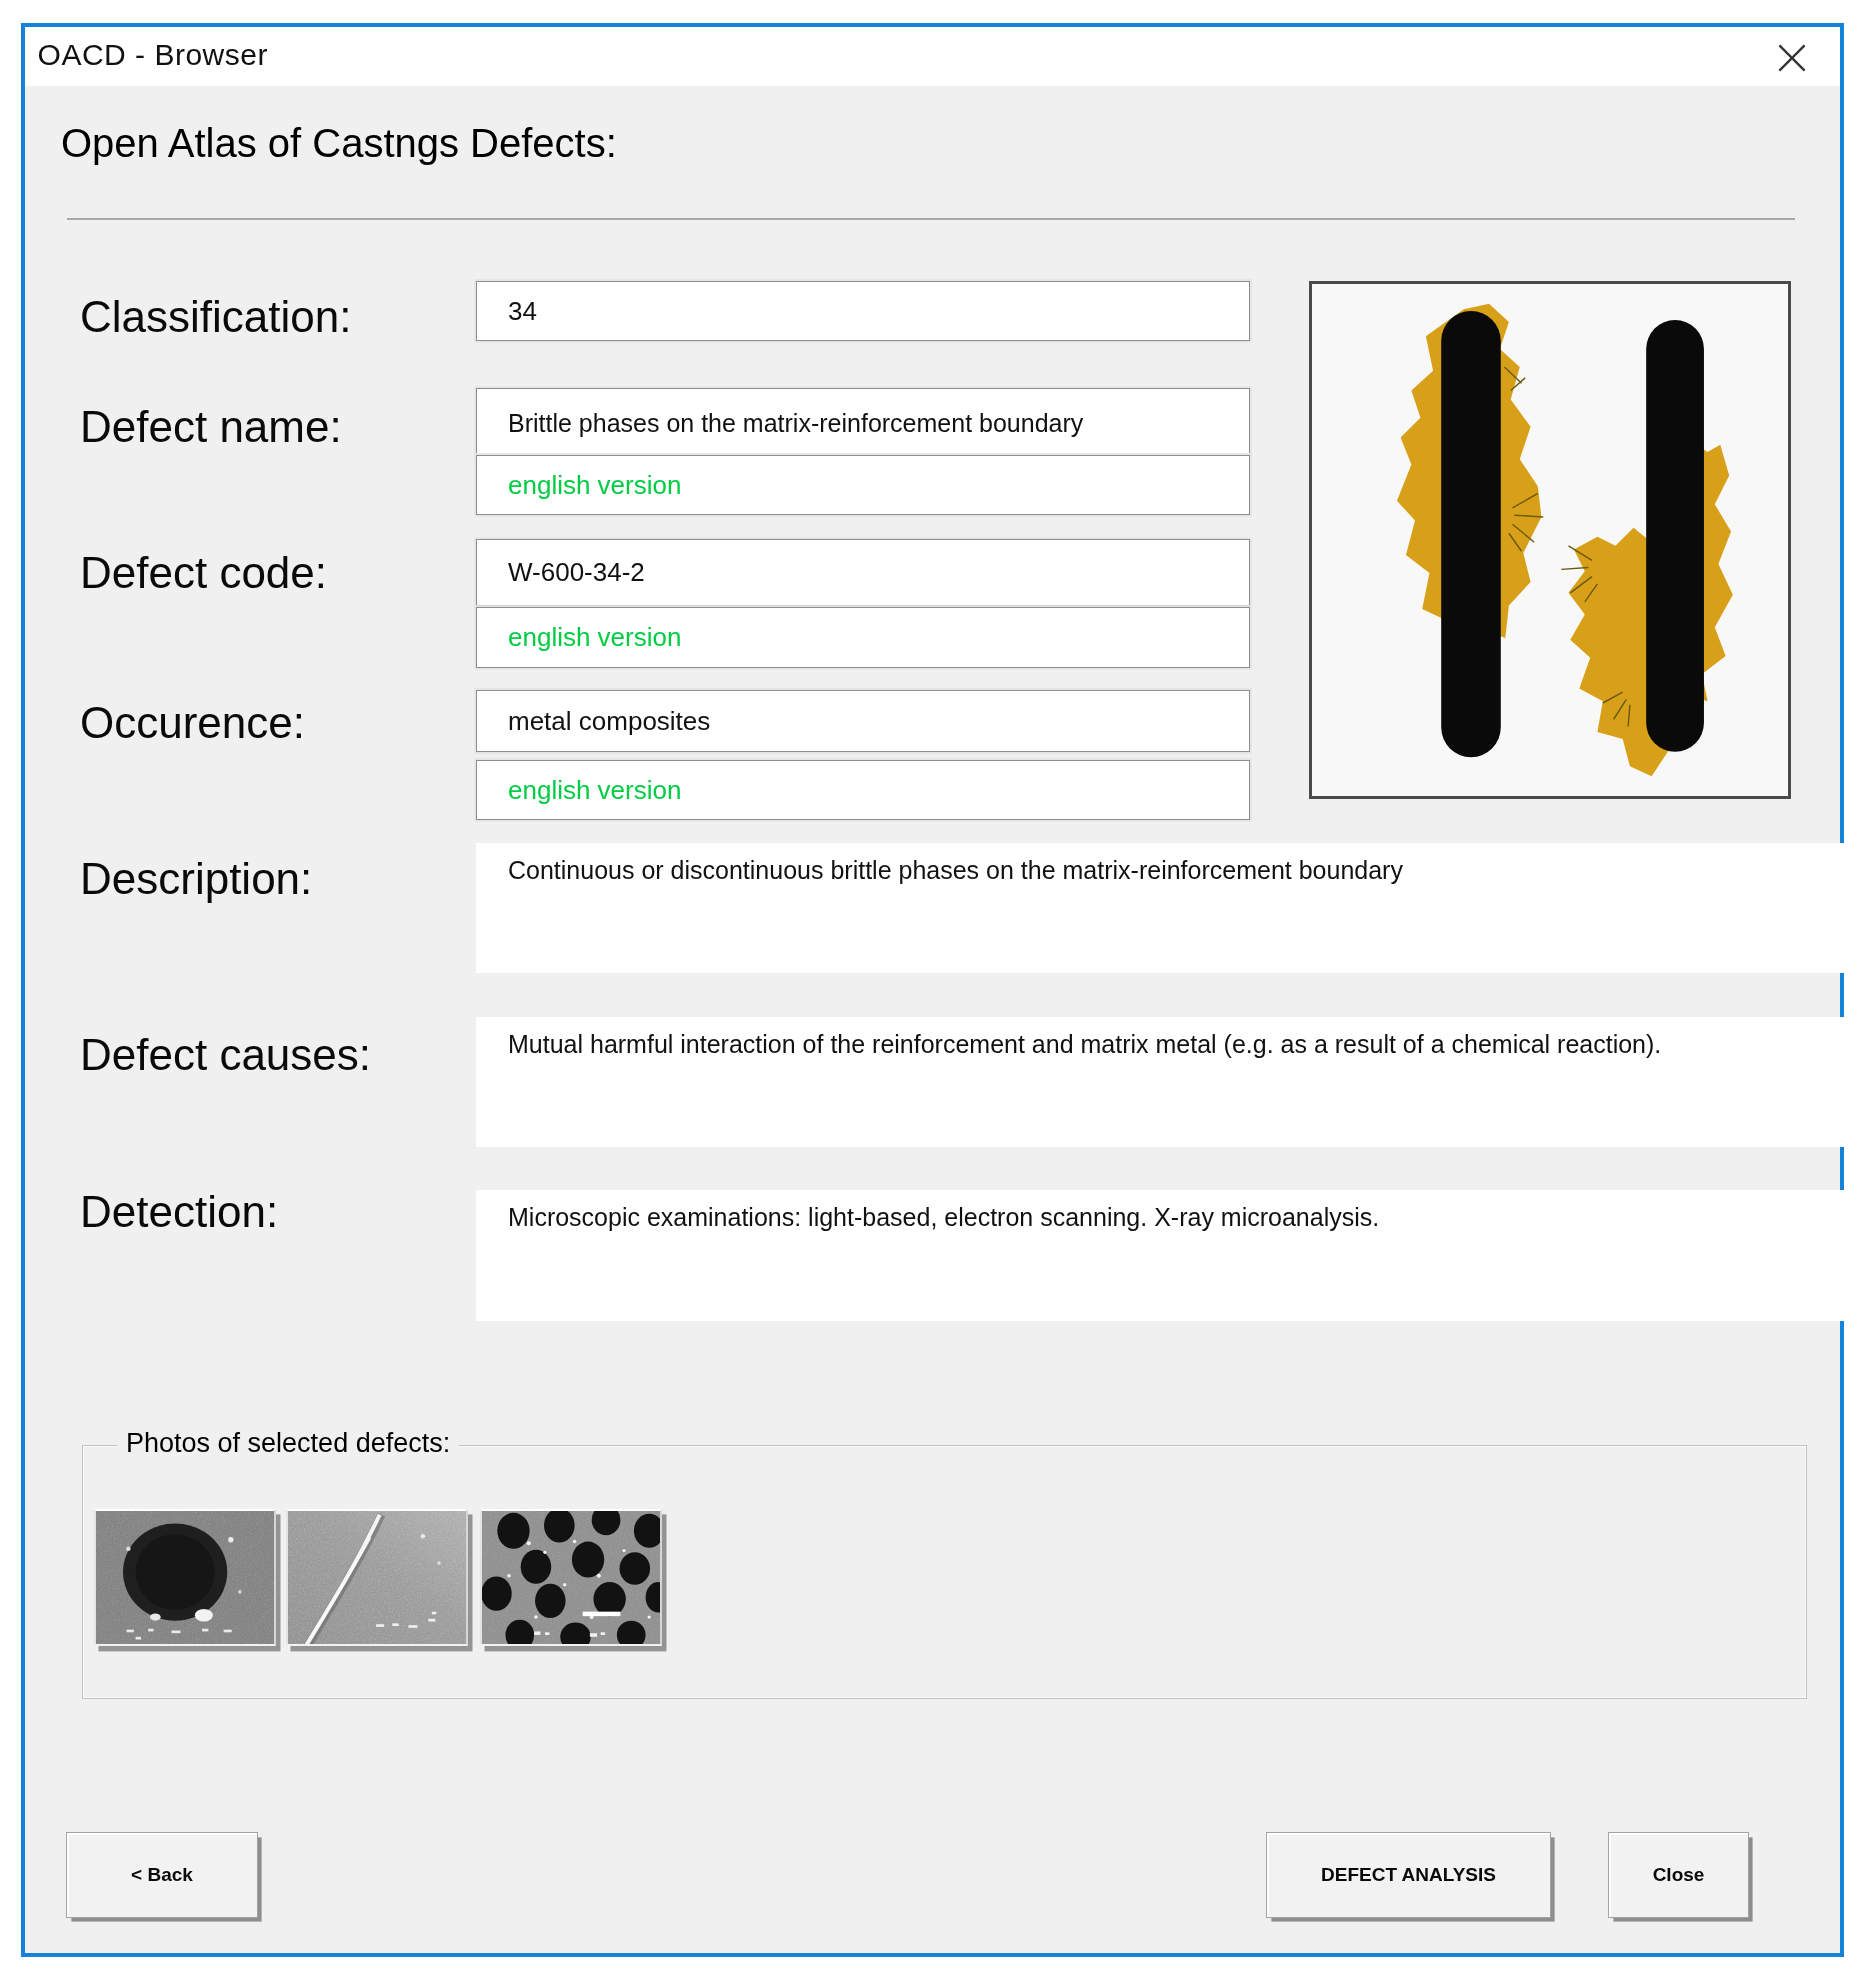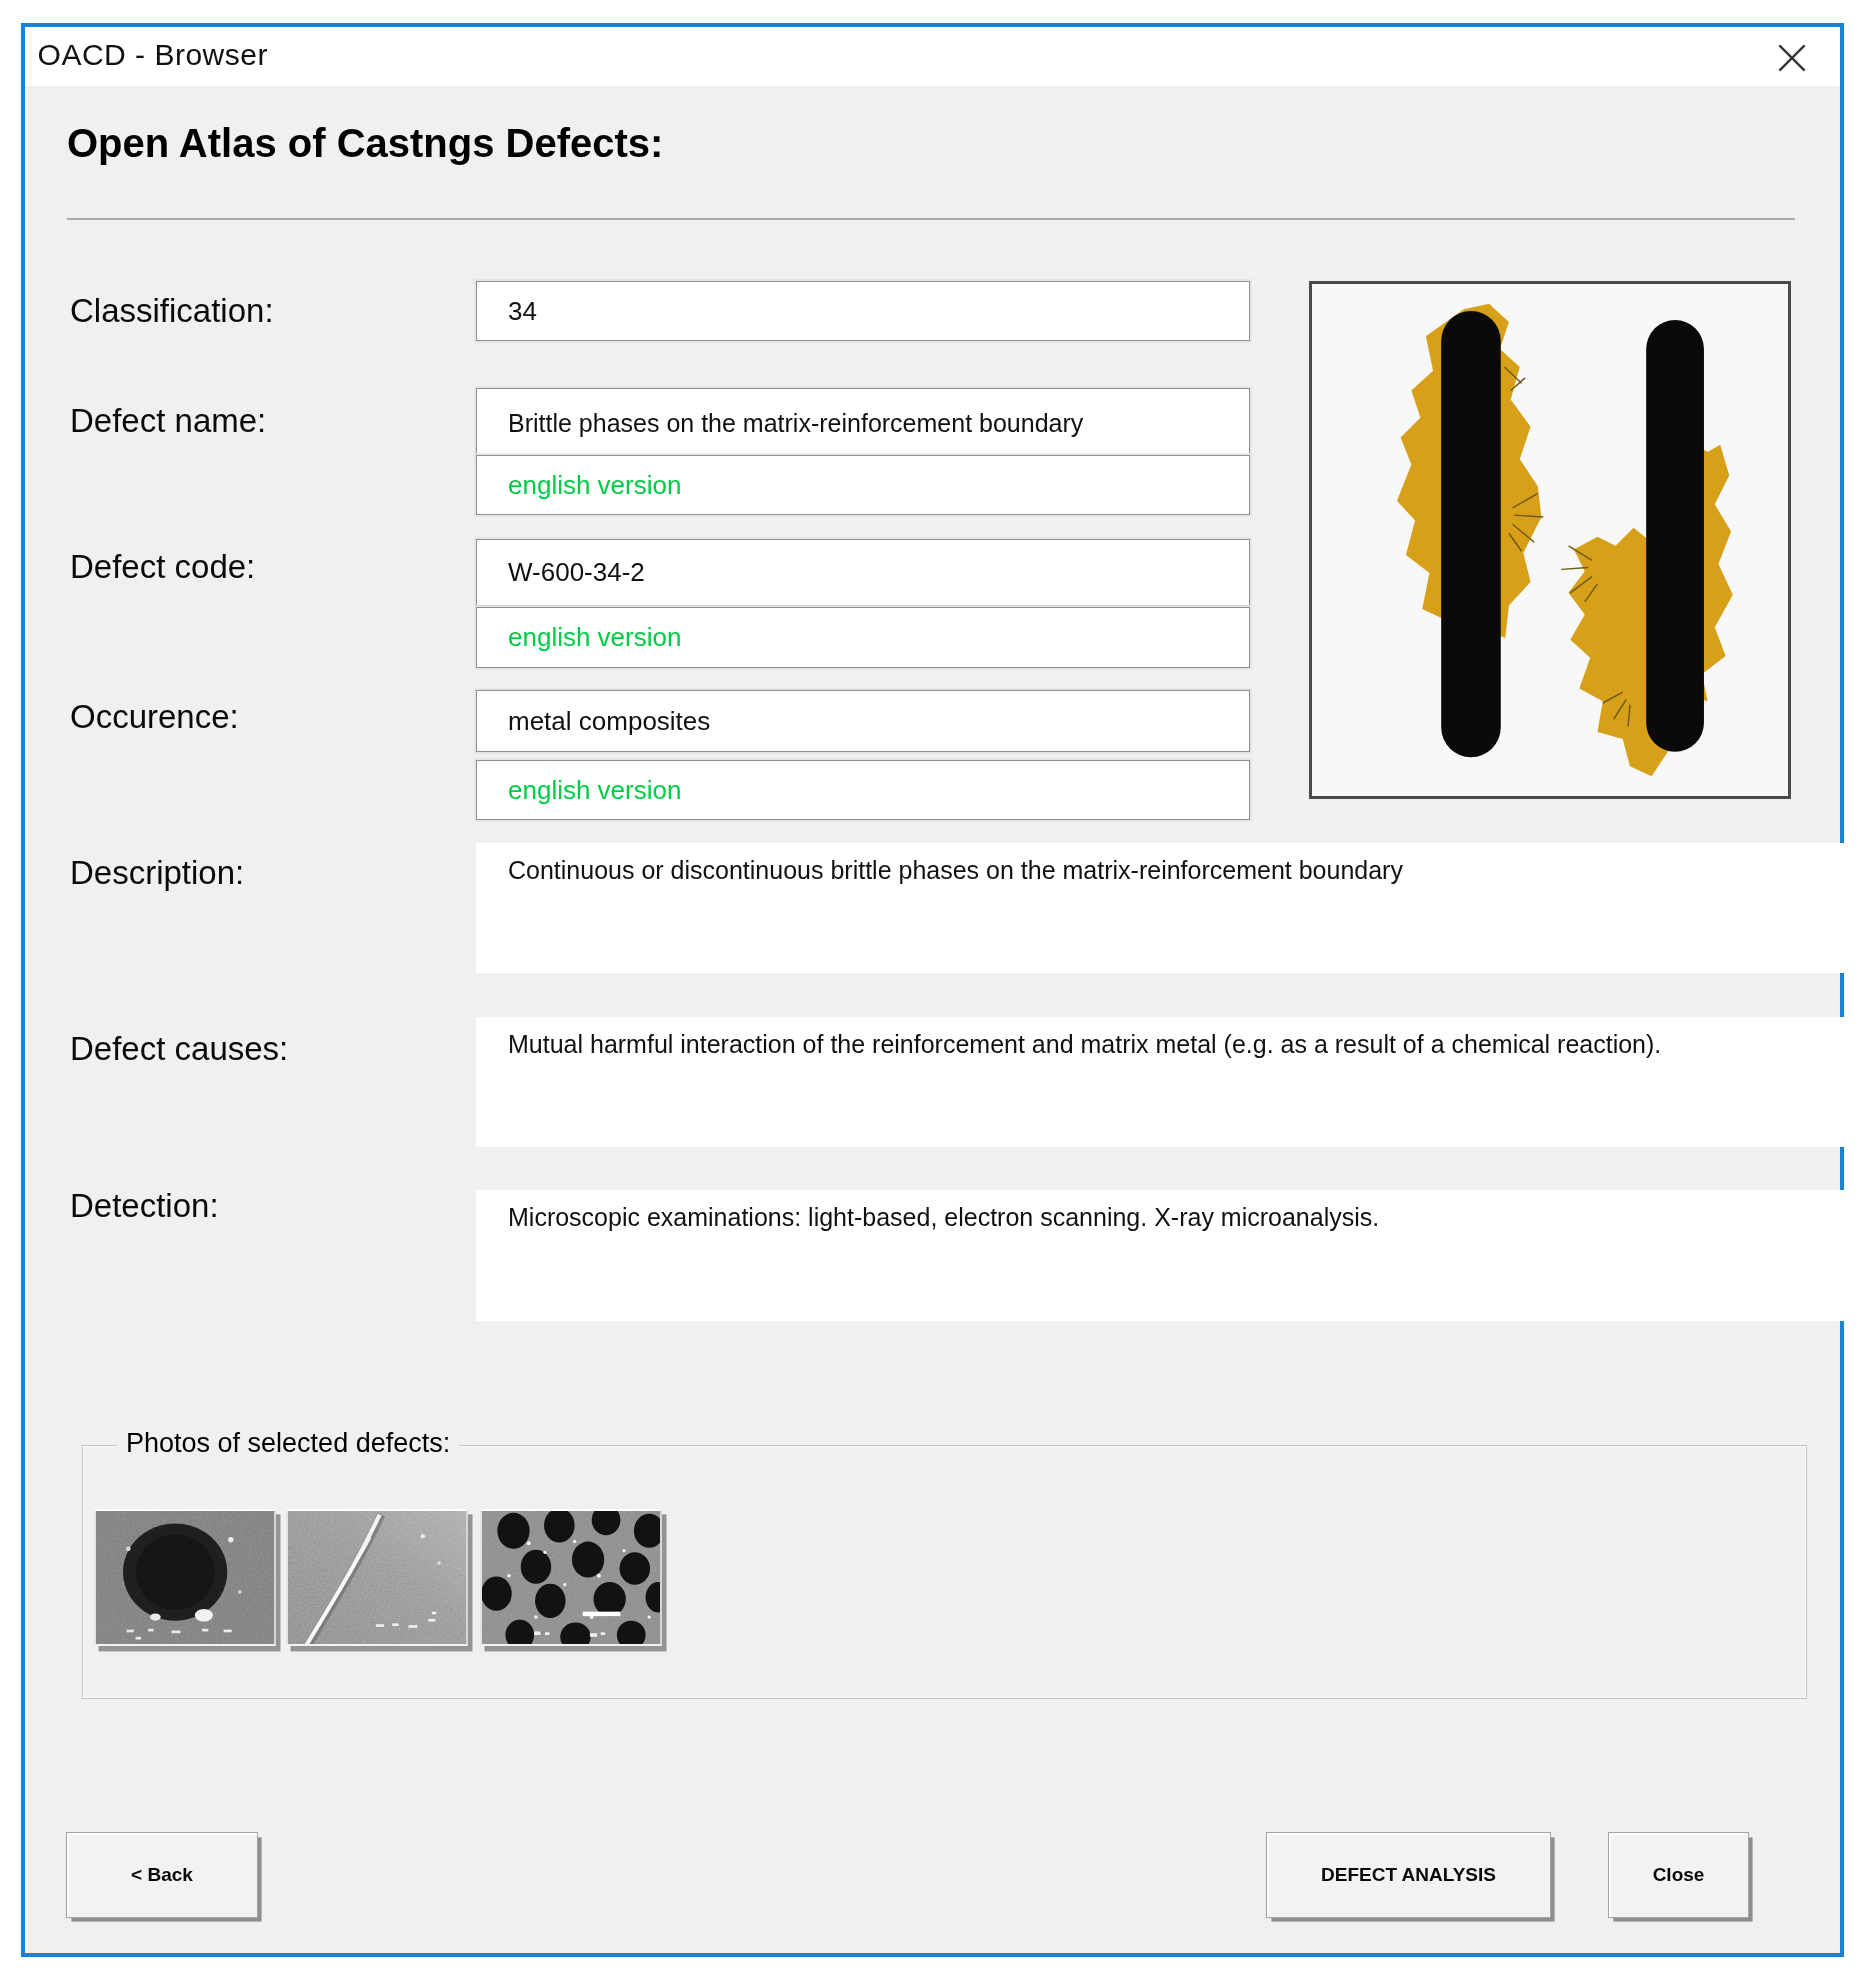--- a/index.html
+++ b/index.html
@@ -14,26 +14,26 @@
   .titlebar .title{
     position:absolute;left:12.6px;top:10.8px;font-size:30px;color:#111;letter-spacing:0.5px;
   }
   .close-btn{
     position:absolute;right:16px;top:5.4px;width:65px;height:50px;cursor:pointer;
     display:flex;align-items:center;justify-content:center;background:transparent;
   }
   .content-bg{position:absolute;left:0;top:59px;right:0;bottom:0;background:#f0f0f0;}
 
   .heading{
-    position:absolute;left:42px;top:94px;font-size:40px;font-weight:bold;color:#000;margin:0;
+    position:absolute;left:36px;top:94px;font-size:40px;font-weight:normal;color:#000;margin:0;
   }
   .rule{position:absolute;left:42px;top:191px;width:1728px;height:1.8px;background:#a8a8a8;}
 
   .field-label{
-    position:absolute;left:45px;font-size:33px;color:#0a0a0a;white-space:nowrap;
+    position:absolute;left:55px;font-size:44px;color:#0a0a0a;white-space:nowrap;
   }
   .input-box{
     position:absolute;left:451px;width:774px;box-sizing:border-box;
     background:#ffffff;border:1.8px solid #8e8e8e;box-shadow:0 0 0 1.8px #e4e4e4;
     display:flex;align-items:center;padding-left:31px;
     font-size:26px;color:#111;white-space:nowrap;overflow:hidden;
   }
   .lang-note{color:#00cc44;}
   .area-box{
     position:absolute;left:451px;width:1596px;box-sizing:border-box;

